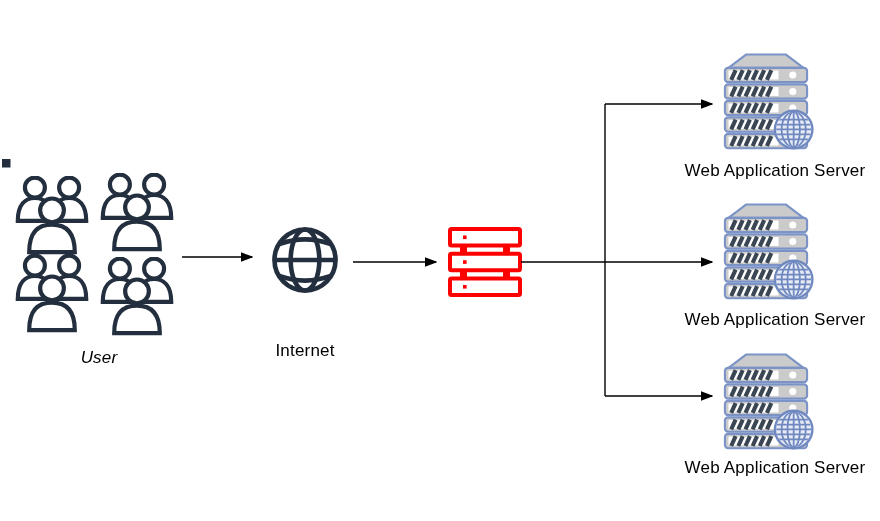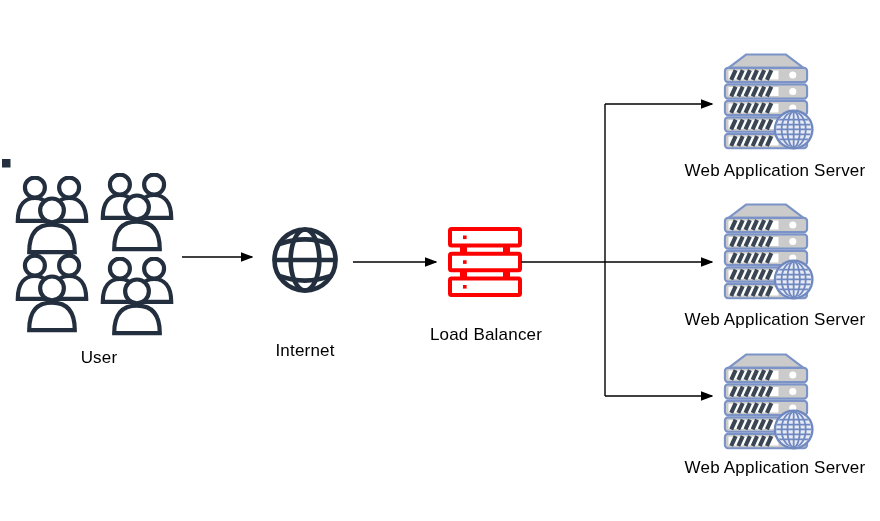--- a/index.html
+++ b/index.html
@@ -5,21 +5,21 @@
   html,body{margin:0;padding:0;background:#fff;}
   #stage{
     position:relative;width:880px;height:521px;background:#ffffff;
     font-family:"Liberation Sans", sans-serif;overflow:hidden;
   }
   #diagram-svg{position:absolute;left:0;top:0;}
   .node-label{
     position:absolute;color:#000;font-size:17px;line-height:1.1;
     text-align:center;white-space:nowrap;letter-spacing:0.2px;
   }
-  .lbl-user{left:39px;top:349px;width:120px;}
+  .lbl-user{left:39px;top:349px;width:120px;font-style:italic;}
   .lbl-internet{left:245px;top:326px;width:120px;margin-top:16px;}
   .lbl-lb{left:416px;top:326px;width:140px;}
   .lbl-s1{left:655px;top:162px;width:240px;}
   .lbl-s2{left:655px;top:311px;width:240px;}
   .lbl-s3{left:655px;top:459px;width:240px;}
 </style>
 </head>
 <body>
 
 <div id="stage">
@@ -151,17 +151,16 @@
       <line x1="353" y1="262" x2="436" y2="262" marker-end="url(#arrow)"></line>
       <line x1="521" y1="262" x2="712" y2="262" marker-end="url(#arrow)"></line>
       <line x1="605" y1="104" x2="605" y2="396"></line>
       <line x1="605" y1="104" x2="712" y2="104" marker-end="url(#arrow)"></line>
       <line x1="605" y1="396" x2="712" y2="396" marker-end="url(#arrow)"></line>
     </g>
   </svg>
 
   <div class="node-label lbl-user">User</div>
   <div class="node-label lbl-internet">Internet</div>
-  <div class="node-label lbl-lb">Load Balancer</div>
   <div class="node-label lbl-s1">Web Application Server</div>
   <div class="node-label lbl-s2">Web Application Server</div>
   <div class="node-label lbl-s3">Web Application Server</div>
 </div>
 
 </body></html>

